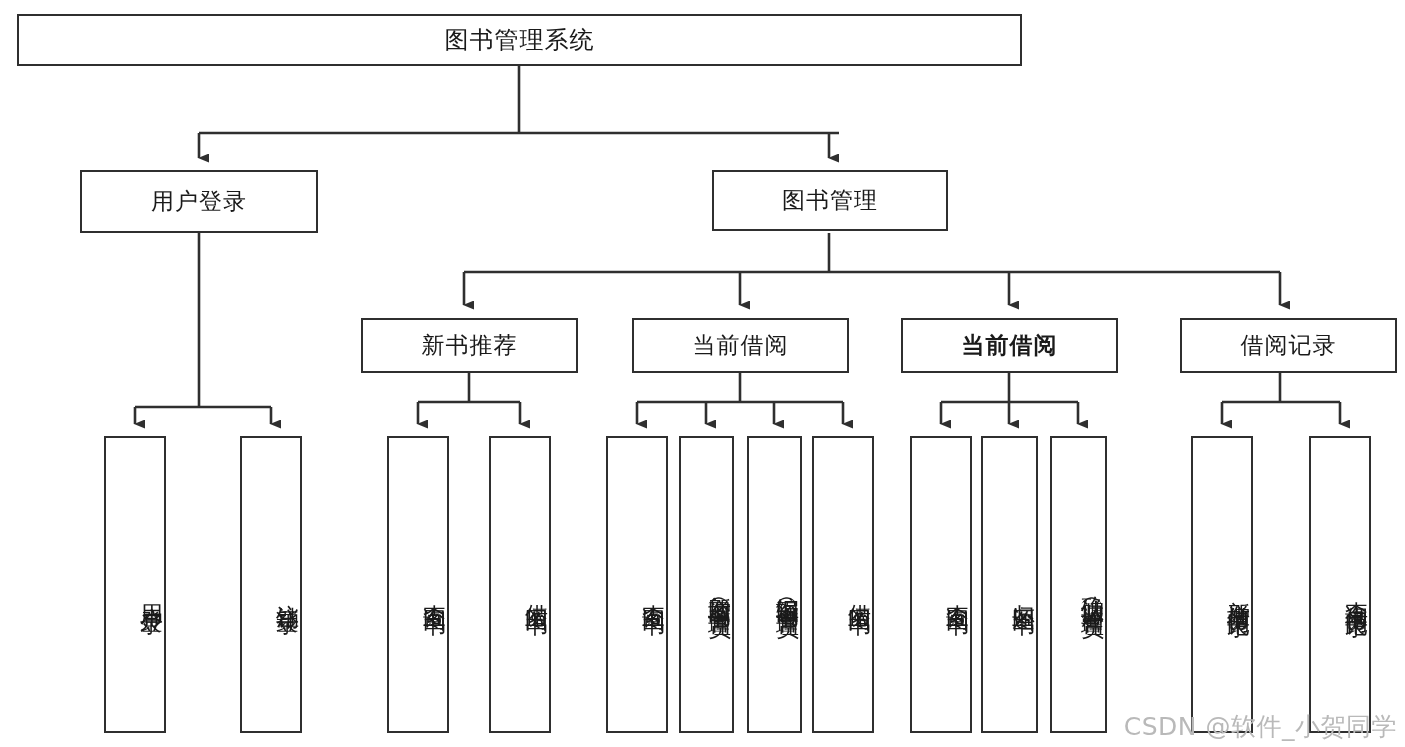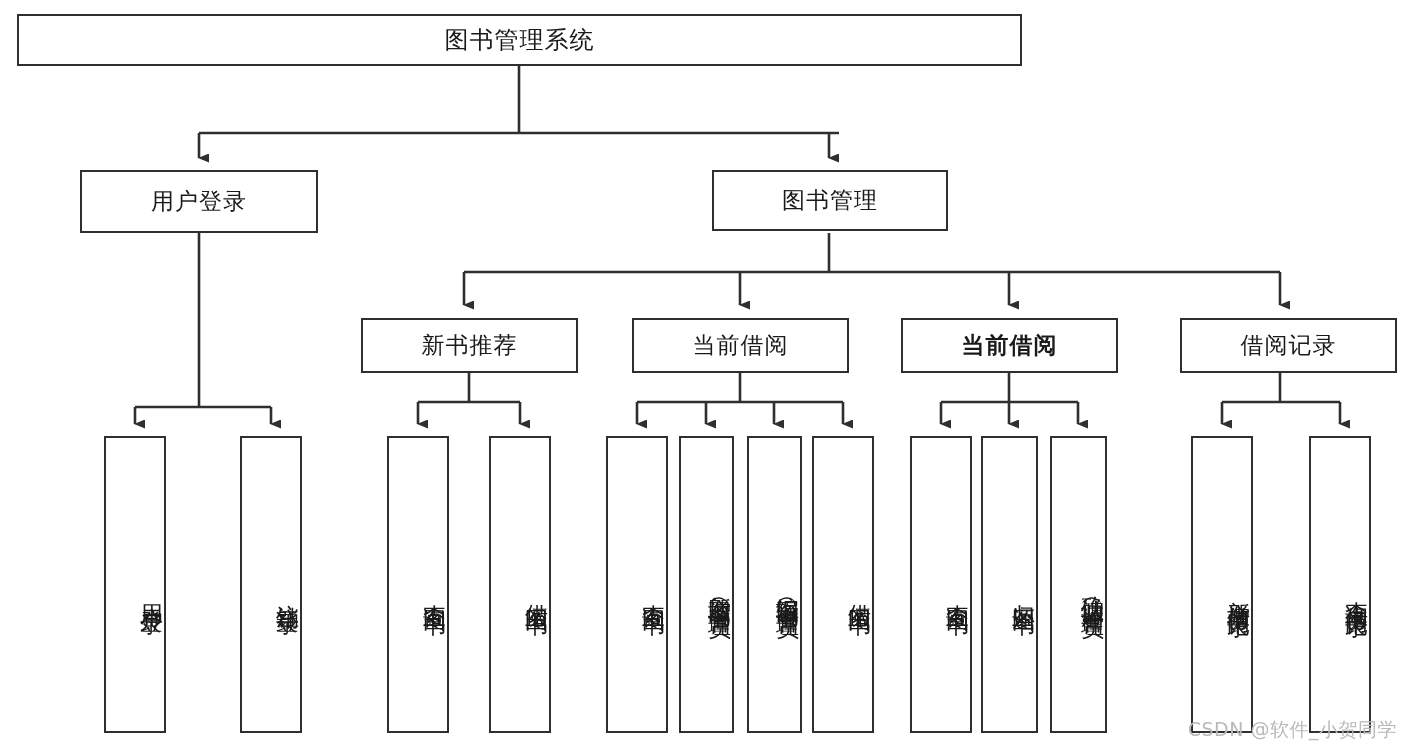--- a/index.html
+++ b/index.html
@@ -49,21 +49,21 @@
     justify-content: center;
   }
   .node.root {
     font-size: 24px;
     font-family: Liberation Mono, monospace;
   }
   .watermark {
     position: absolute;
     right: 8px;
     bottom: 4px;
-    font-size: 19px;
+    font-size: 25px;
     color: #b9b9b9;
     letter-spacing: 0.5px;
     white-space: nowrap;
     user-select: none;
   }
 </style>
 </head>
 <body>
 
 <div id="canvas">

